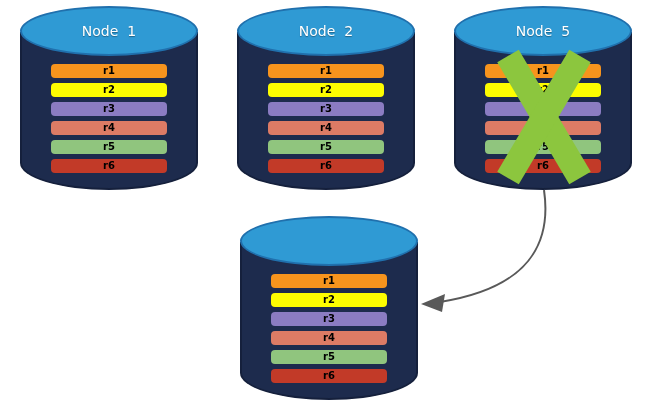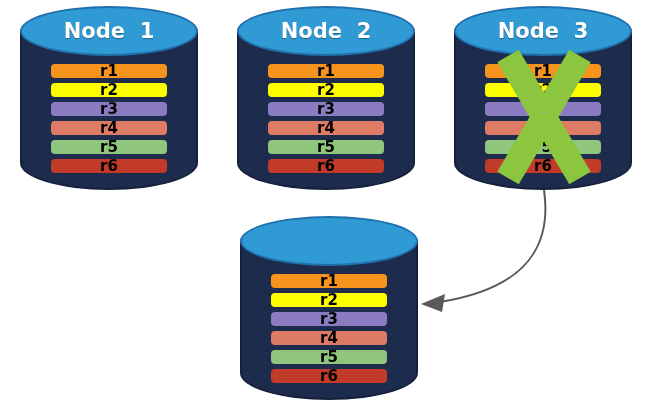--- a/index.html
+++ b/index.html
@@ -21,31 +21,31 @@
   }
   .cyl-top{
     position:absolute;left:0;right:0;top:0;height:50px;box-sizing:border-box;
     background:var(--cylinder_top);
     border:2px solid var(--cylinder_top_border);
     border-radius:50%;z-index:2;
   }
   .node-title{
     position:absolute;left:0;right:0;top:0;height:50px;z-index:3;
     display:flex;align-items:center;justify-content:center;
-    color:var(--node_title_text);font-weight:bold;font-size:21px;
+    color:var(--node_title_text);font-weight:normal;font-size:14px;
     white-space:pre;text-shadow:0 1px 1px rgba(0,0,0,.35);
   }
   .bars{
     position:absolute;left:31px;right:31px;top:58px;z-index:2;
     display:flex;flex-direction:column;gap:5px;
   }
   .bar{
     height:14px;border-radius:4px;line-height:1;
     display:flex;align-items:center;justify-content:center;
-    font-weight:bold;font-size:15px;color:var(--record_text);
+    font-weight:bold;font-size:10px;color:var(--record_text);
   }
   .x-overlay{position:absolute;left:492px;top:48px;z-index:4;}
   .arrow-layer{position:absolute;left:0;top:0;z-index:5;pointer-events:none;}
 </style>
 </head>
 <body>
 
 <div class="canvas">
 
   <div class="node node-1">
@@ -72,21 +72,21 @@
       <div class="bar" style="background: rgb(139, 124, 194);">r3</div>
       <div class="bar" style="background: rgb(221, 123, 101);">r4</div>
       <div class="bar" style="background: rgb(144, 197, 126);">r5</div>
       <div class="bar" style="background: rgb(194, 58, 40);">r6</div>
     </div>
   </div>
 
   <div class="node node-3">
     <div class="cyl-body"></div>
     <div class="cyl-top"></div>
-    <div class="node-title">Node  3</div>
+    <div class="node-title">Node  5</div>
     <div class="bars">
       <div class="bar" style="background: rgb(247, 148, 29);">r1</div>
       <div class="bar" style="background: rgb(253, 253, 0);">r2</div>
       <div class="bar" style="background: rgb(139, 124, 194);">r3</div>
       <div class="bar" style="background: rgb(221, 123, 101);">r4</div>
       <div class="bar" style="background: rgb(144, 197, 126);">r5</div>
       <div class="bar" style="background: rgb(194, 58, 40);">r6</div>
     </div>
   </div>
 

